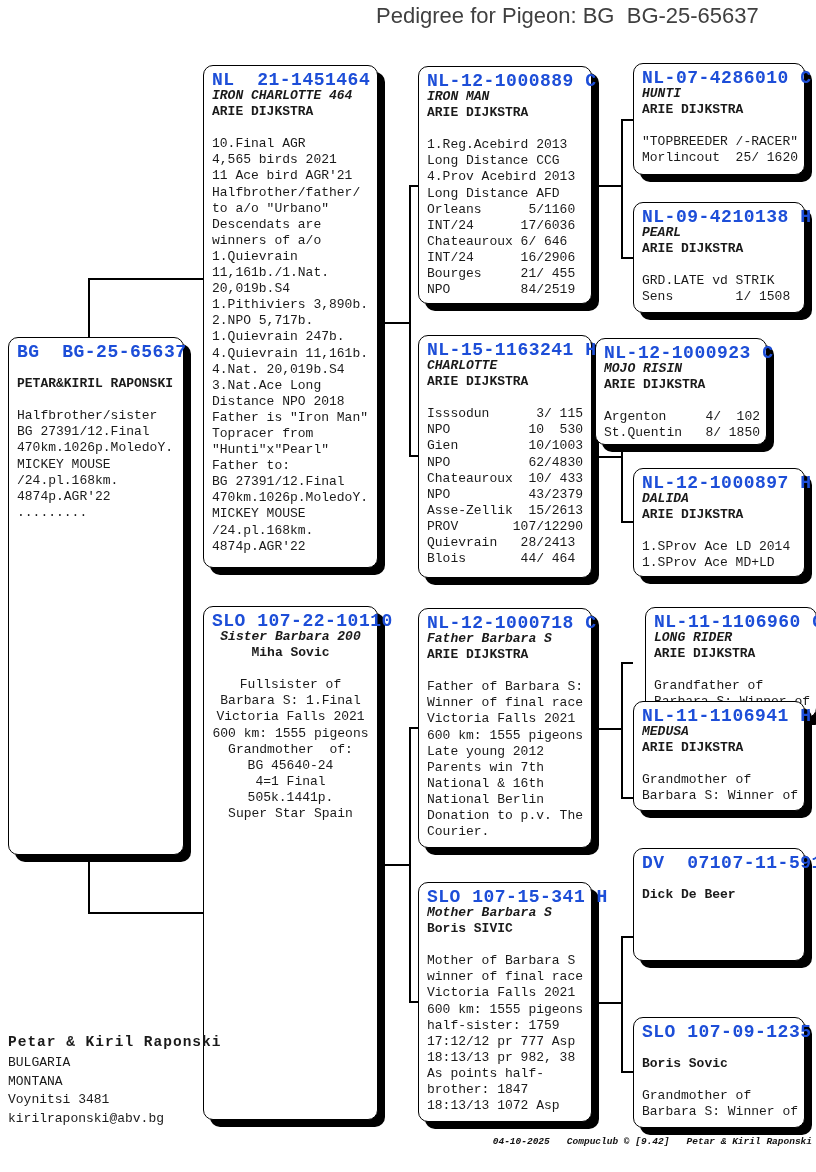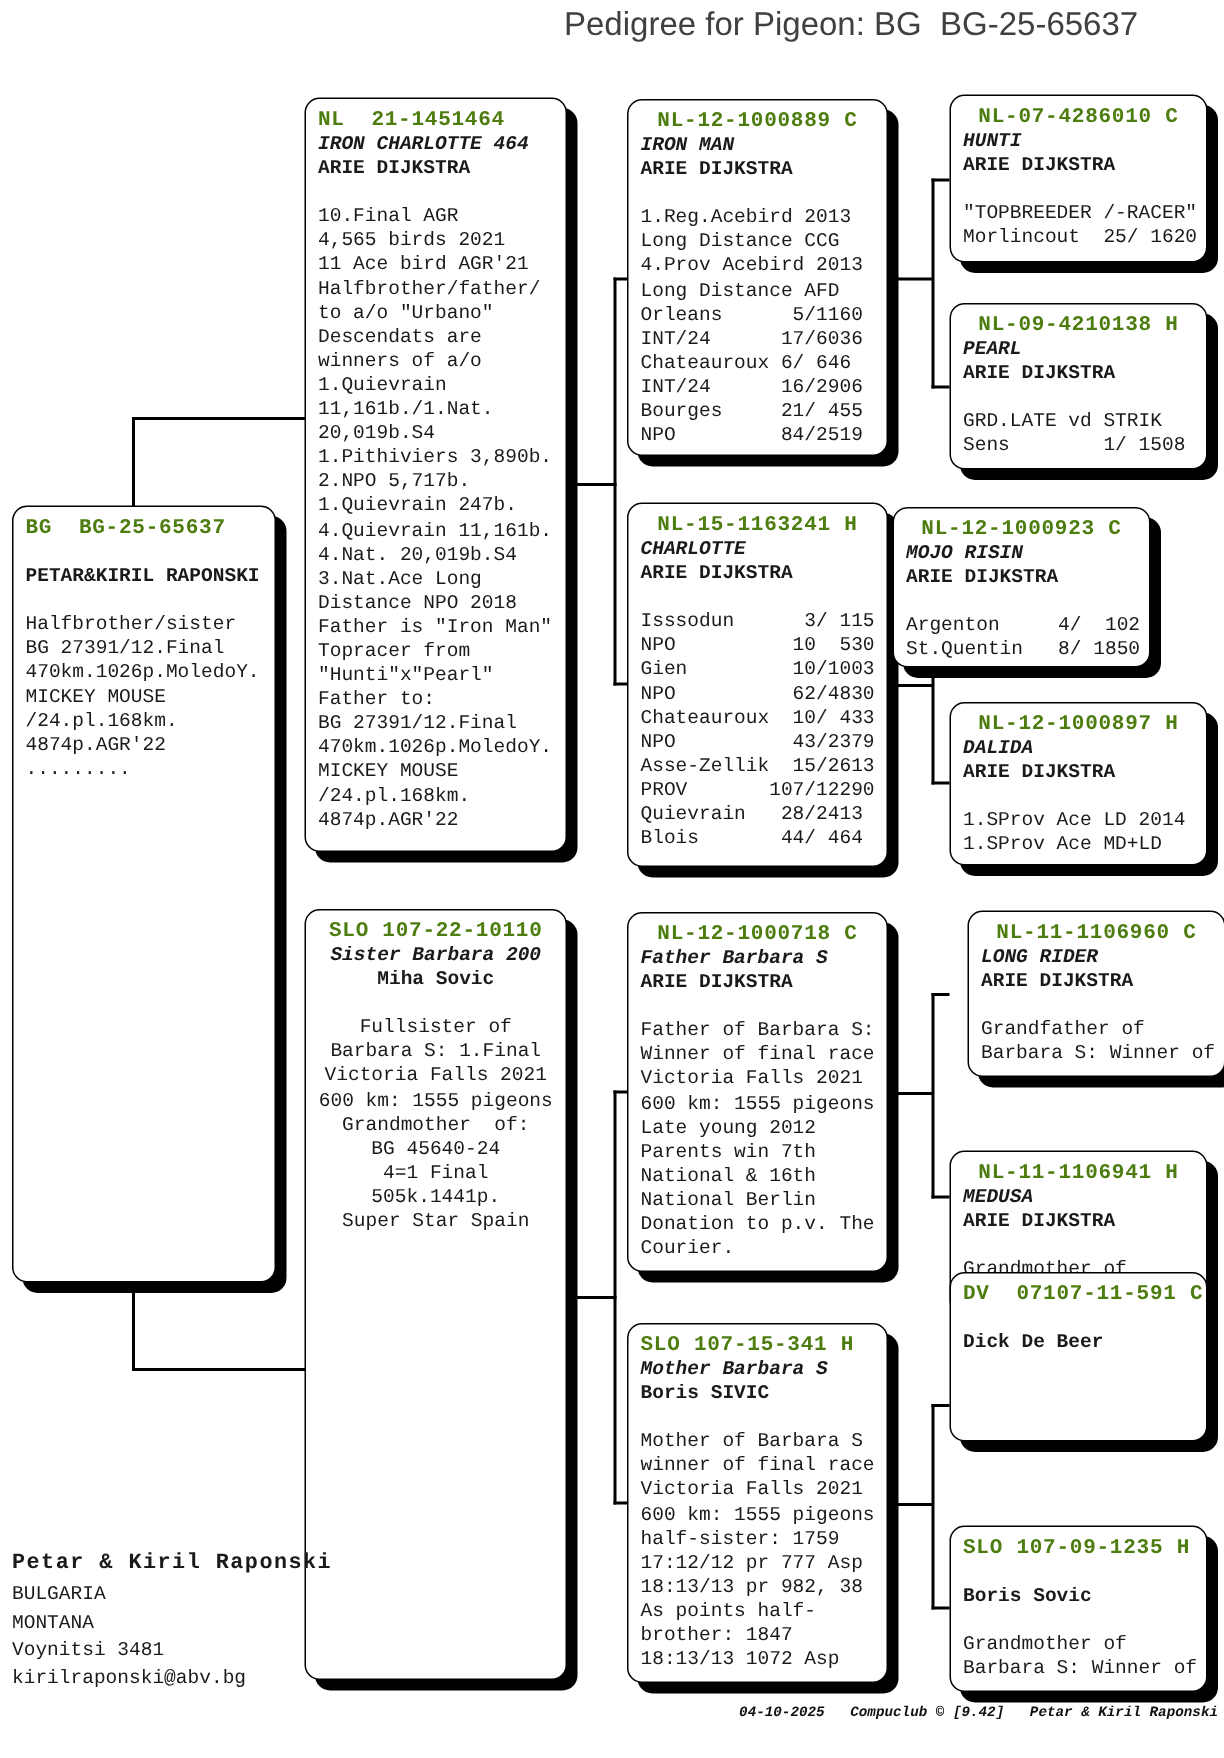--- a/index.html
+++ b/index.html
@@ -2,21 +2,21 @@
 <html><head>
 <meta charset="utf-8">
 <style>
   html,body{margin:0;padding:0;background:#fff;}
   #page{position:relative;width:816px;height:1172px;background:#ffffff;overflow:hidden;
         font-family:"Liberation Mono","DejaVu Sans Mono",monospace;color:#1a1a1a;}
   #title{position:absolute;left:376px;top:3px;font-family:"Liberation Sans","DejaVu Sans",sans-serif;
          font-size:22px;color:#404040;white-space:pre;}
   .pbox{position:absolute;background:#fff;border:1.5px solid #000;border-radius:10px;
         box-shadow:7px 7px 0 0 #000;padding:6px 8px 4px 8px;box-sizing:border-box;}
-  .hdr{font-size:14px;font-weight:bold;color:#4d7c0f;letter-spacing:0.5px;line-height:16px;white-space:pre;}
+  .hdr{font-size:18px;font-weight:bold;color:#1d4ed8;letter-spacing:0.5px;line-height:16px;white-space:pre;}
   .hdr.center{text-align:center;}
   .pname{font-size:13px;font-style:italic;font-weight:bold;line-height:16.1px;white-space:pre;}
   .fancier{font-size:13px;font-weight:bold;line-height:16.1px;white-space:pre;}
   .pbody{font-size:13px;line-height:16.1px;white-space:pre;}
   .cline{position:absolute;background:#000;}
   #owner{position:absolute;left:8px;top:1030px;}
   #owner .oname{font-size:14.5px;font-weight:bold;letter-spacing:1px;line-height:24px;white-space:pre;}
   #owner .oline{font-size:13px;line-height:18.6px;white-space:pre;}
   #footer{position:absolute;right:4px;top:1136px;font-size:9.5px;font-style:italic;
           font-weight:bold;white-space:pre;color:#111;}
@@ -232,21 +232,21 @@
 
   <div class="pbox" style="left:633px;top:607px;width:172px;height:111px;margin-left:12px;">
     <div class="hdr center">NL-11-1106960 C</div>
     <div class="pname">LONG RIDER</div>
     <div class="fancier">ARIE DIJKSTRA</div>
     <div class="pbody">
 Grandfather of
 Barbara S: Winner of</div>
   </div>
 
-  <div class="pbox" style="left:633px;top:767px;width:172px;height:110px;">
+  <div class="pbox" style="left:633px;top:701px;width:172px;height:110px;">
     <div class="hdr center">NL-11-1106941 H</div>
     <div class="pname">MEDUSA</div>
     <div class="fancier">ARIE DIJKSTRA</div>
     <div class="pbody">
 Grandmother of
 Barbara S: Winner of</div>
   </div>
 
   <div class="pbox" style="left:633px;top:848px;width:172px;height:113px;font-family:Liberation Mono, monospace;">
     <div class="hdr">DV  07107-11-591 C</div>

